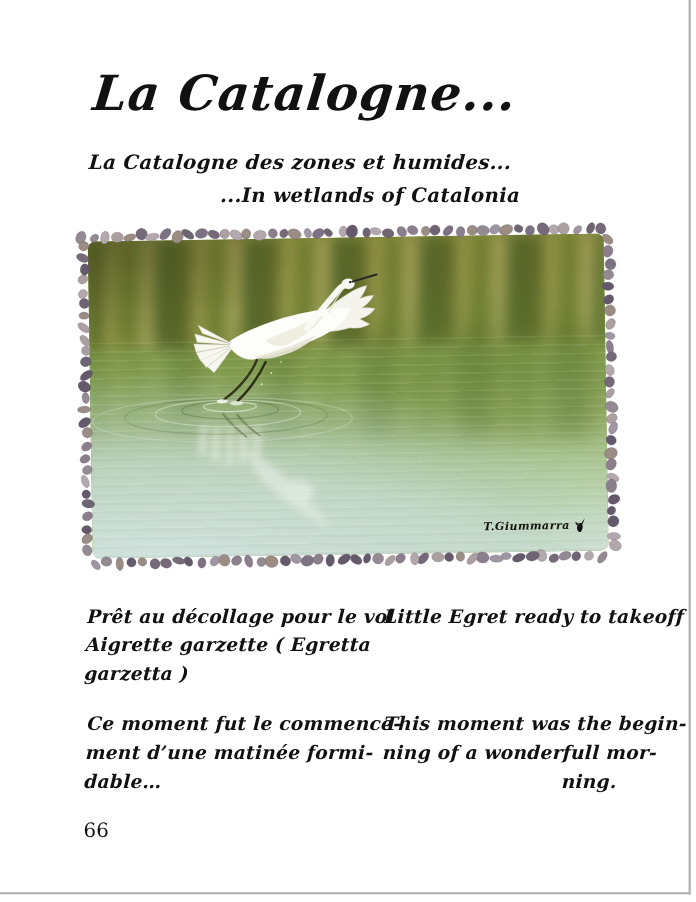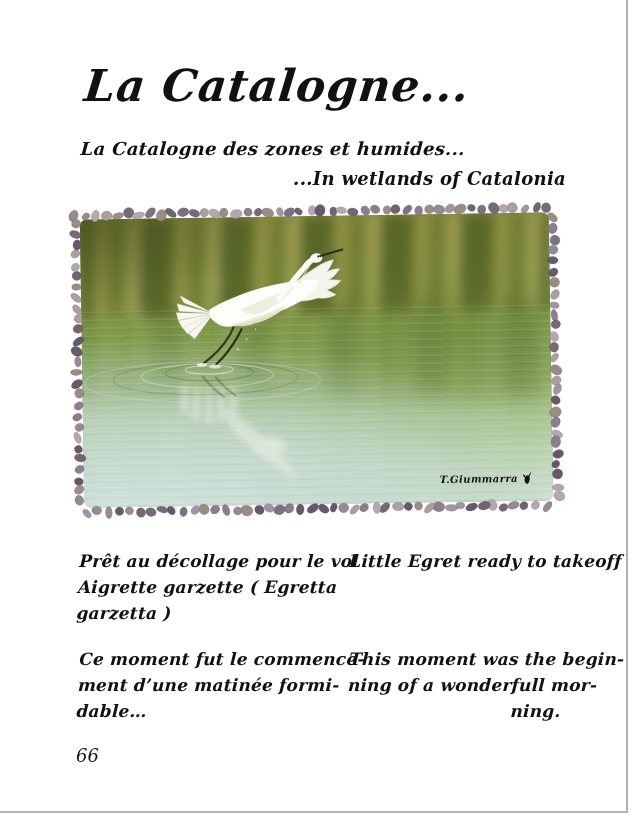--- a/index.html
+++ b/index.html
@@ -9,21 +9,21 @@
   
   .edge-right{position:absolute;left:626px;top:0;width:2px;height:813px;background:#b0b0b0;}
   .edge-bottom{position:absolute;left:0;top:811px;width:628px;height:2px;background:#b4b4b4;}
 
   
   .title{position:absolute;left:82px;top:62px;margin:0;font-size:44px;line-height:1.1;
          font-style:italic;font-weight:700;letter-spacing:1px;
          transform:skewX(-6deg);transform-origin:left bottom;}
   .sub-fr{position:absolute;left:80px;top:138px;font-size:18px;font-style:italic;font-weight:600;
           letter-spacing:.3px;transform:skewX(-4deg);transform-origin:left bottom;}
-  .sub-en{position:absolute;left:200px;top:168px;width:366px;text-align:right;font-size:18px;
+  .sub-en{position:absolute;left:200px;top:168px;width:366px;font-size:18px;
           font-style:italic;font-weight:600;letter-spacing:.3px;}
 
   
   .frame{position:absolute;left:62px;top:196px;width:509px;height:328px;margin:0;
          background:#fff;transform:rotate(-0.9deg);}
   .photo{position:absolute;left:20px;top:20px;width:469px;height:288px;border-radius:7px;
          overflow:hidden;background:#86a257;}
   .ph-layer{position:absolute;inset:0;}
   .ph-base{background:linear-gradient(178deg,#83883c 0%,#7d9041 16%,#7e9c4a 30%,#85a657 44%,
            #93b26c 58%,#a7c28c 70%,#bad2ac 82%,#cbdecb 94%,#d2e2d6 100%);}
@@ -54,21 +54,21 @@
 
   
   .caption{position:absolute;font-size:17px;line-height:26px;font-style:italic;font-weight:600;
            letter-spacing:.2px;transform:skewX(-3deg);transform-origin:left top;}
   .caption .line{display:block;white-space:nowrap;}
   .cap-fr1{left:80px;top:548px;width:240px;}
   .cap-en1{left:350px;top:548px;width:214px;text-align:right;}
   .cap-fr2{left:80px;top:646px;width:240px;}
   .cap-en2{left:350px;top:646px;width:214px;text-align:right;}
 
-  .pagenum{position:absolute;left:76px;top:745px;font-size:18px;font-style:italic;}
+  .pagenum{position:absolute;left:76px;top:745px;font-size:18px;}
 </style>
 </head>
 <body>
 
 <div class="page">
 
   <h1 class="title">La Catalogne...</h1>
   <div class="sub-fr">La Catalogne des zones et humides...</div>
   <div class="sub-en">...In wetlands of Catalonia</div>
 

